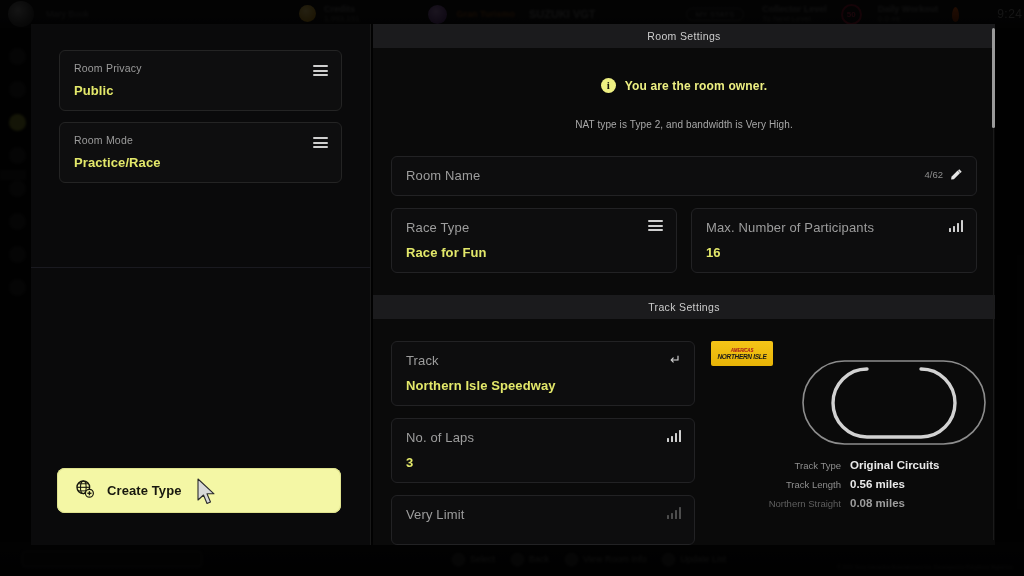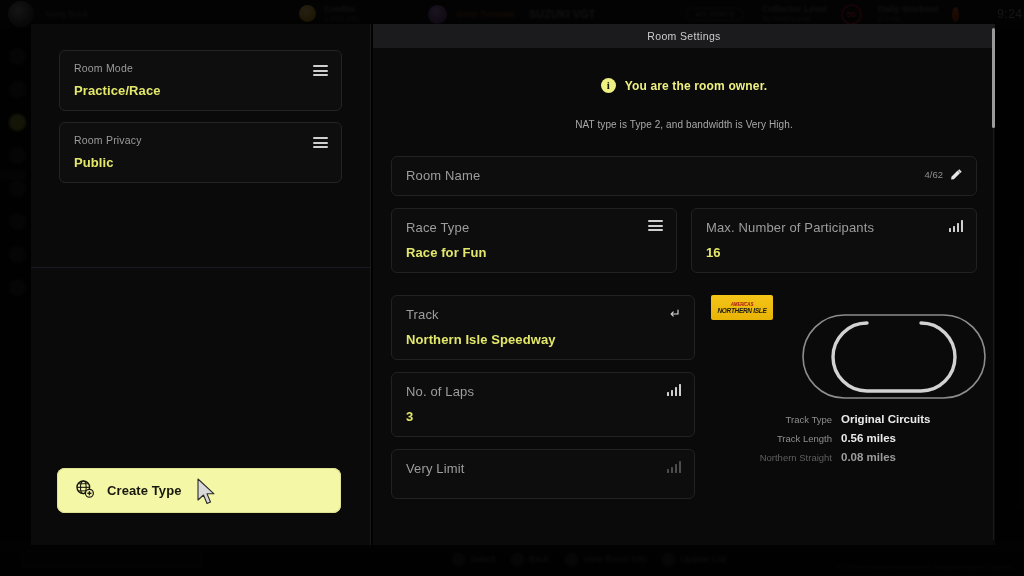--- a/index.html
+++ b/index.html
@@ -207,21 +207,21 @@
     width:62px;height:25px;border-radius:2px;
     background:linear-gradient(180deg,#f5c518,#e8b406);
     display:flex; flex-direction:column; align-items:center; justify-content:center;
     overflow:hidden; position:relative;
   }
   .track-badge .tb1{ font-size:4.5px; color:#a8181c; font-weight:700; letter-spacing:-.2px; font-style:italic; }
   .track-badge .tb2{ font-size:6.5px; color:#1a1a1a; font-weight:700; letter-spacing:-.3px; font-style:italic; }
 
   .track-map{ position:absolute; left:88px; top:14px; }
 
-  .track-stats{ position:absolute; left:44px; top:118px; width:210px; }
+  .track-stats{ position:absolute; left:53px; top:118px; width:210px; }
   .ts-row{ display:flex; align-items:baseline; margin-bottom:7px; }
   .ts-key{ width:86px; text-align:right; font-size:9.5px; color:#8f8f8f; padding-right:9px; }
   .ts-val{ font-size:11.5px; color:#eaeaea; font-weight:700; }
   .ts-row.faded .ts-key{ color:#5f5f5f; }
   .ts-row.faded .ts-val{ color:#9d9d9d; }
 
   .scroll-chevron{
     position:absolute; left:297px; top:520px; font-size:14px; color:#d6d6d6; line-height:1;
   }
 
@@ -306,30 +306,30 @@
 
 </div>
 
 <div id="scrim"></div>
 
 <div id="left-panel">
 
   <div id="left-top">
 
     <div class="opt-card">
-      <div class="oc-label">Room Mode</div>
-      <div class="oc-value">Practice/Race</div>
+      <div class="oc-label">Room Privacy</div>
+      <div class="oc-value">Public</div>
       <span class="oc-icon">
         <span class="icon-list"><i></i><i></i><i></i></span>
       </span>
     </div>
 
     <div class="opt-card">
-      <div class="oc-label">Room Privacy</div>
-      <div class="oc-value">Public</div>
+      <div class="oc-label">Room Mode</div>
+      <div class="oc-value">Practice/Race</div>
       <span class="oc-icon">
         <span class="icon-list"><i></i><i></i><i></i></span>
       </span>
     </div>
 
   </div>
 
   <div class="lp-divider"></div>
 
   <div id="create-room-btn">
@@ -406,20 +406,21 @@
               <i></i>
               <i></i>
             </span>
         </div>
       </div>
 
     </div>
 
   </div>
 
+  <div class="section-header" style="margin-top:22px;">Track Settings</div>
 
   <div class="rp-body">
     <div class="track-grid">
 
       <div class="track-left">
 
         <div class="field-card">
           <div class="fc-label">Track</div>
           <div class="fc-value">Northern Isle Speedway</div>
           <div class="fc-right">

